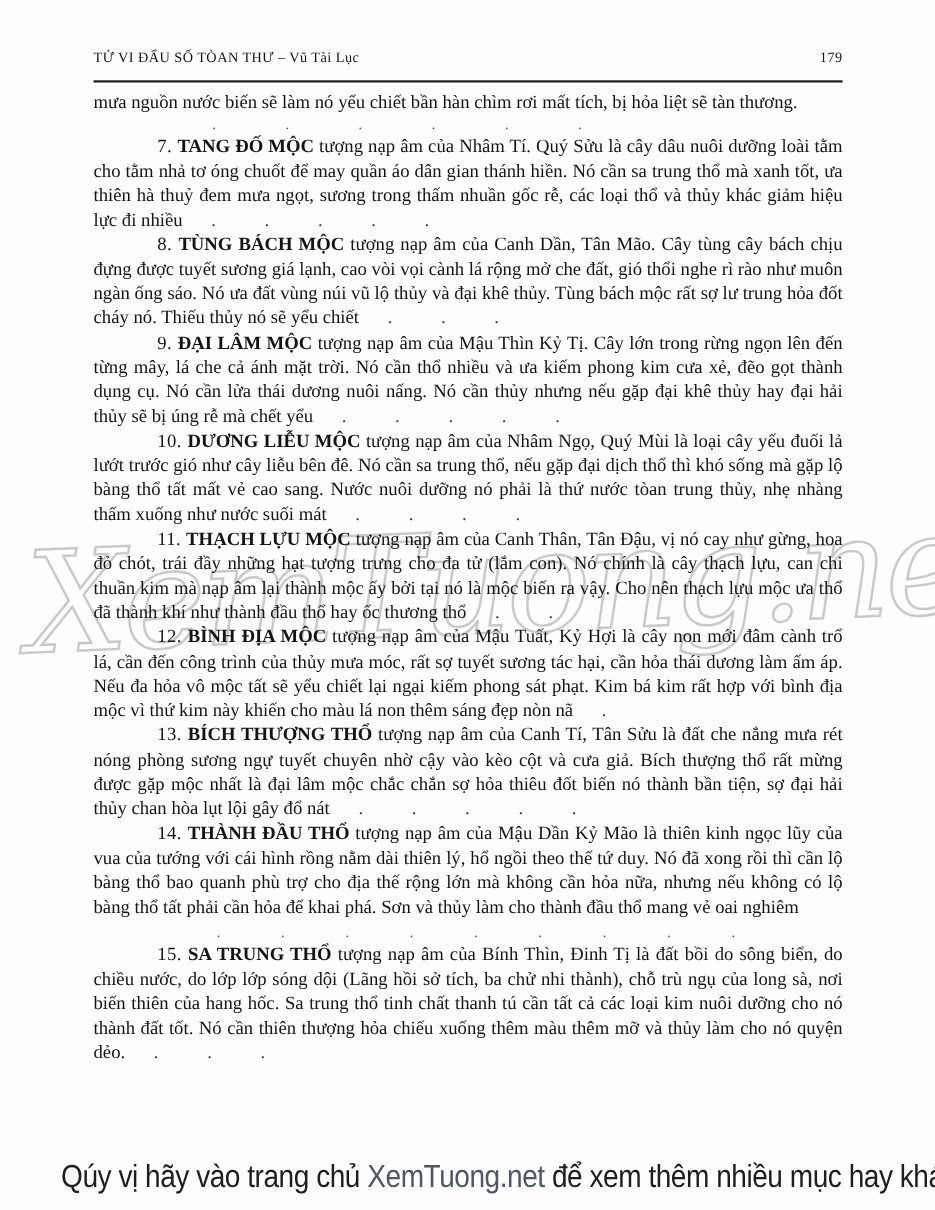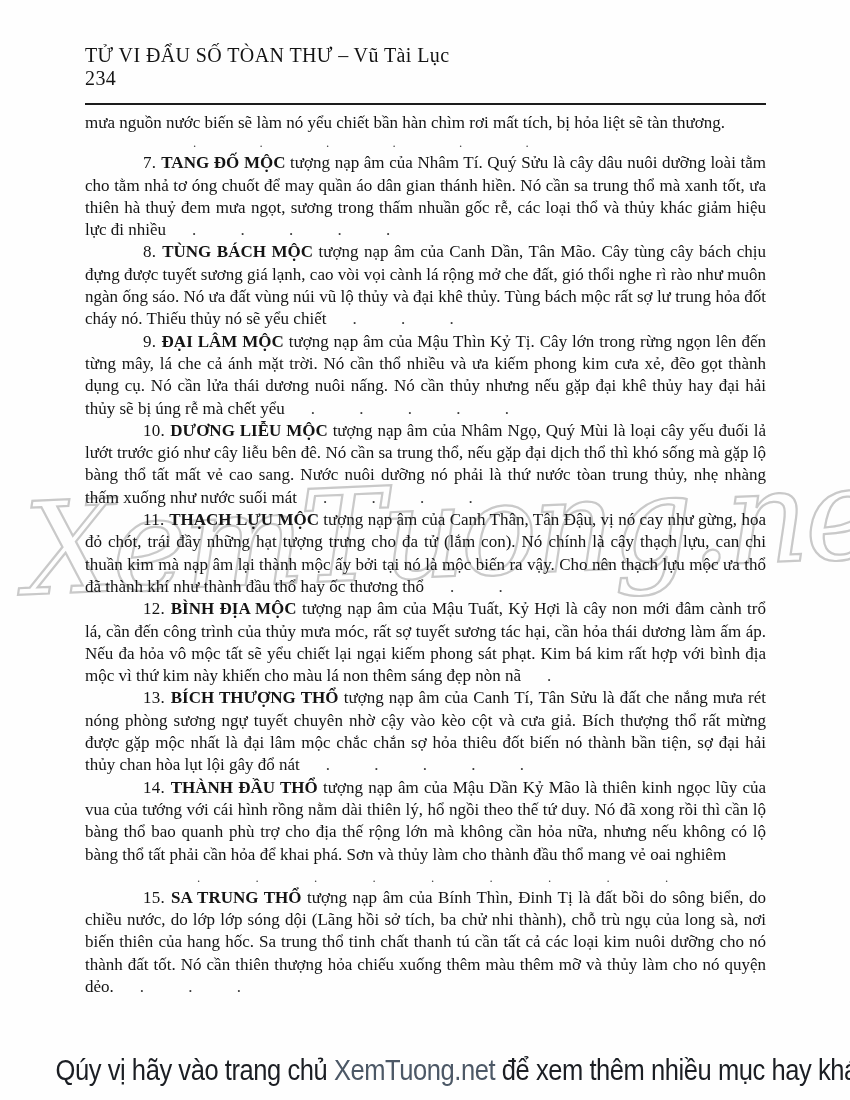--- a/index.html
+++ b/index.html
@@ -17,21 +17,21 @@
     font-family:"DejaVu Serif", serif; font-style:italic;
     font-size:128px; letter-spacing:-4px; white-space:nowrap;
     color:transparent; -webkit-text-stroke:2.2px #c9c9c9;
     transform:rotate(-2.5deg); text-align:center;
     user-select:none;
   }
 
   .content { position:absolute; left:85px; top:44px; width:681px; z-index:2; color:#141414; }
 
   .hdr { display:flex; justify-content:space-between; align-items:baseline;
-         font-size:20px; letter-spacing:0.4px;flex-direction:column; }
+         font-size:13px; letter-spacing:0.4px; }
   .rule { border:0; border-top:2.5px solid #1c1c1c; margin:13px 0 7px 0; }
 
   .para { font-size:17px; line-height:22.3px; text-align:justify; margin:0; }
   .indent { text-indent:58px; }
   .ptitle { font-weight:bold; }
   .pnum { letter-spacing:0.3px; }
   .pnum::after { content:"\00a0"; }
 
   .dots-inline { word-spacing:40px; padding-left:26px; color:#3a3a3a; }
 
@@ -50,21 +50,21 @@
 <body>
 
 <div class="page">
 
   <div class="watermark">XemTuong.net</div>
 
   <div class="content">
 
     <div class="hdr">
       <span>TỬ VI ĐẨU SỐ TÒAN THƯ – Vũ Tài Lục</span>
-      <span>234</span>
+      <span>179</span>
     </div>
 
     <hr class="rule">
 
     <p class="para">mưa nguồn nước biến sẽ làm nó yểu chiết bần hàn chìm rơi mất tích, bị hỏa liệt sẽ tàn thương.</p>
 
     <div class="dotsrow">. . . . . .</div>
 
     <p class="para indent"><span class="pnum">7.</span><span class="ptitle">TANG ĐỐ MỘC</span><span> tượng nạp âm của Nhâm Tí. Quý Sửu là cây dâu nuôi dưỡng loài tằm cho tằm nhả tơ óng chuốt để may quần áo dân gian thánh hiền. Nó cần sa trung thổ mà xanh tốt, ưa thiên hà thuỷ đem mưa ngọt, sương trong thấm nhuần gốc rễ, các loại thổ và thủy khác giảm hiệu lực đi nhiều</span><span class="dots-inline">. . . . .</span></p>
 

